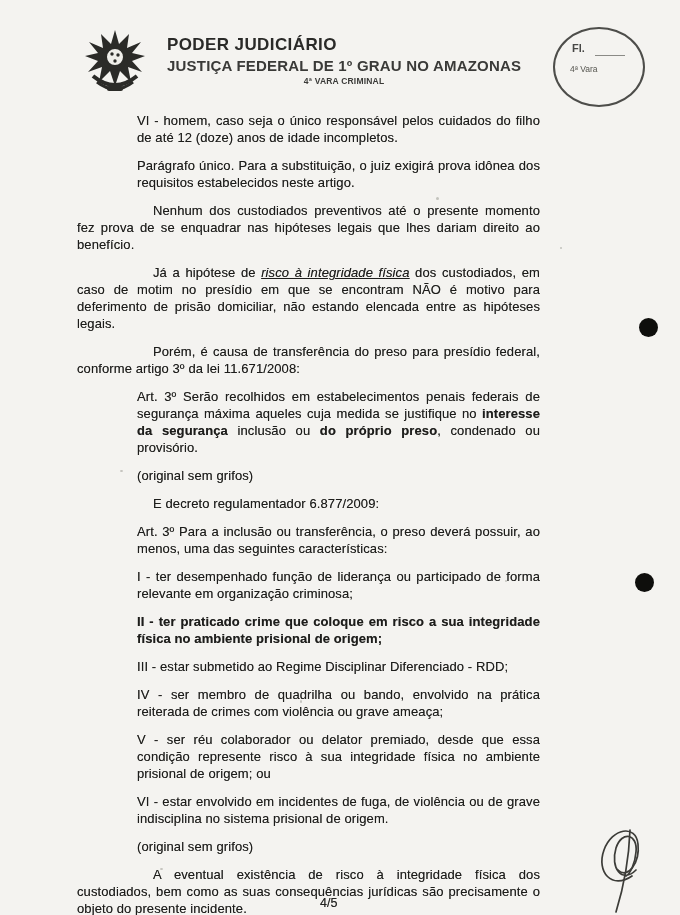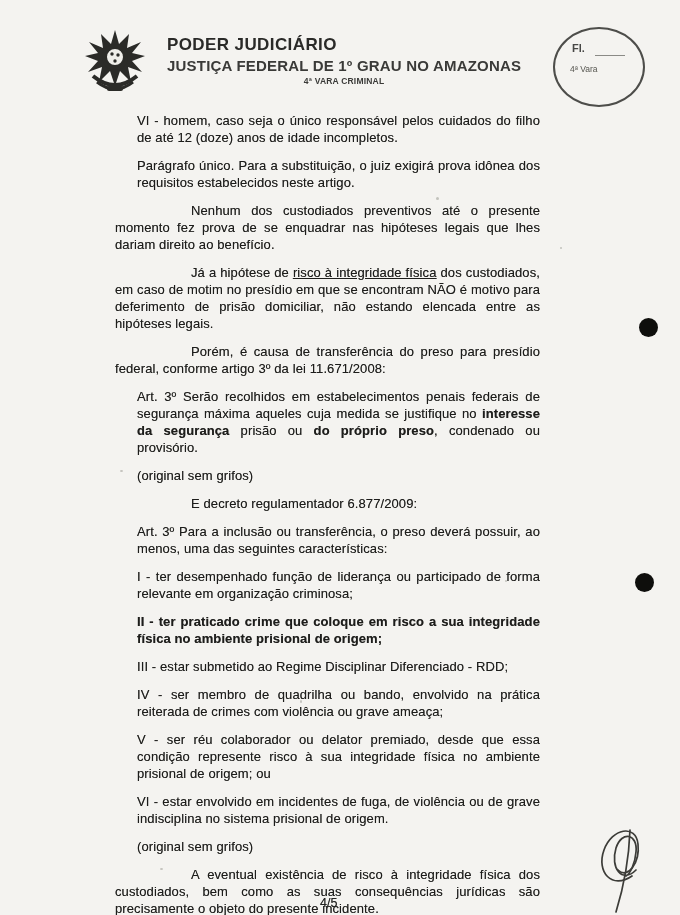--- a/index.html
+++ b/index.html
@@ -23,21 +23,21 @@
   .stamp-line{position:absolute;left:40px;top:26px;width:30px;border-bottom:1.4px solid #8a8a86;}
   .stamp-vara{position:absolute;left:15px;top:28px;font-size:8.5px;color:#55554f;margin-top:7px;}
   
   .textblock{
     position:absolute;left:77px;top:112px;width:463px;
     font-size:13px;line-height:17px;text-align:justify;
     letter-spacing:.1px;
     text-shadow:0 0 .5px rgba(30,30,28,.55);
   }
   .para{margin:0 0 10px 0;}
-  .para.main{text-indent:76px;margin-bottom:11px;margin-left:38px;}
+  .para.main{text-indent:76px;margin-bottom:11px;}
   .para.quote{margin-left:60px;margin-bottom:11px;}
   .para.bold{font-weight:bold;}
   
   .hole{position:absolute;width:19px;height:19px;border-radius:50%;background:#0e0e0c;}
   .hole1{left:639px;top:318px;}
   .hole2{left:635px;top:573px;}
   
   .sig{position:absolute;left:588px;top:824px;width:86px;height:91px;}
   
   .pagenum{position:absolute;left:320px;top:896px;font-size:12.5px;color:#232321;
@@ -75,23 +75,23 @@
   <div class="stamp">
     <span class="stamp-fl">Fl.</span>
     <span class="stamp-line"></span>
     <span class="stamp-vara">4ª Vara</span>
   </div>
 
   <div class="textblock">
     <div class="para quote">VI - homem, caso seja o único responsável pelos cuidados do filho de até 12 (doze) anos de idade incompletos.</div>
     <div class="para quote">Parágrafo único.  Para a substituição, o juiz exigirá prova idônea dos requisitos estabelecidos neste artigo.</div>
     <div class="para main">Nenhum dos custodiados preventivos até o presente momento fez prova de se enquadrar nas hipóteses legais que lhes dariam direito ao benefício.</div>
-    <div class="para main"><span>Já a hipótese de </span><span style="text-decoration: underline;">risco à integridade física</span><span> dos custodiados, em caso de motim no presídio em que se encontram NÃO é motivo para deferimento de prisão domiciliar, não estando elencada entre as hipóteses legais.</span></div>
+    <div class="para main"><span>Já a hipótese de </span><span style="text-decoration: underline; font-style: italic;">risco à integridade física</span><span> dos custodiados, em caso de motim no presídio em que se encontram NÃO é motivo para deferimento de prisão domiciliar, não estando elencada entre as hipóteses legais.</span></div>
     <div class="para main">Porém, é causa de transferência do preso para presídio federal, conforme artigo 3º da lei 11.671/2008:</div>
-    <div class="para quote"><span>Art. 3º  Serão recolhidos em estabelecimentos penais federais de segurança máxima aqueles cuja medida se justifique no </span><span style="font-weight: bold;">interesse da segurança</span><span> prisão ou </span><span style="font-weight: bold;">do próprio preso</span><span>, condenado ou provisório.</span></div>
+    <div class="para quote"><span>Art. 3º  Serão recolhidos em estabelecimentos penais federais de segurança máxima aqueles cuja medida se justifique no </span><span style="font-weight: bold;">interesse da segurança</span><span> inclusão ou </span><span style="font-weight: bold;">do próprio preso</span><span>, condenado ou provisório.</span></div>
     <div class="para quote">(original sem grifos)</div>
     <div class="para main">E decreto regulamentador 6.877/2009:</div>
     <div class="para quote">Art. 3º Para a inclusão ou transferência, o preso deverá possuir, ao menos, uma das seguintes características:</div>
     <div class="para quote">I - ter desempenhado função de liderança ou participado de forma relevante em organização criminosa;</div>
     <div class="para quote bold">II - ter praticado crime que coloque em risco a sua integridade física no ambiente prisional de origem;</div>
     <div class="para quote">III - estar submetido ao Regime Disciplinar Diferenciado - RDD;</div>
     <div class="para quote">IV - ser membro de quadrilha ou bando, envolvido na prática reiterada de crimes com violência ou grave ameaça;</div>
     <div class="para quote">V - ser réu colaborador ou delator premiado, desde que essa condição represente risco à sua integridade física no ambiente prisional de origem; ou</div>
     <div class="para quote">VI - estar envolvido em incidentes de fuga, de violência ou de grave indisciplina no sistema prisional de origem.</div>
     <div class="para quote">(original sem grifos)</div>

